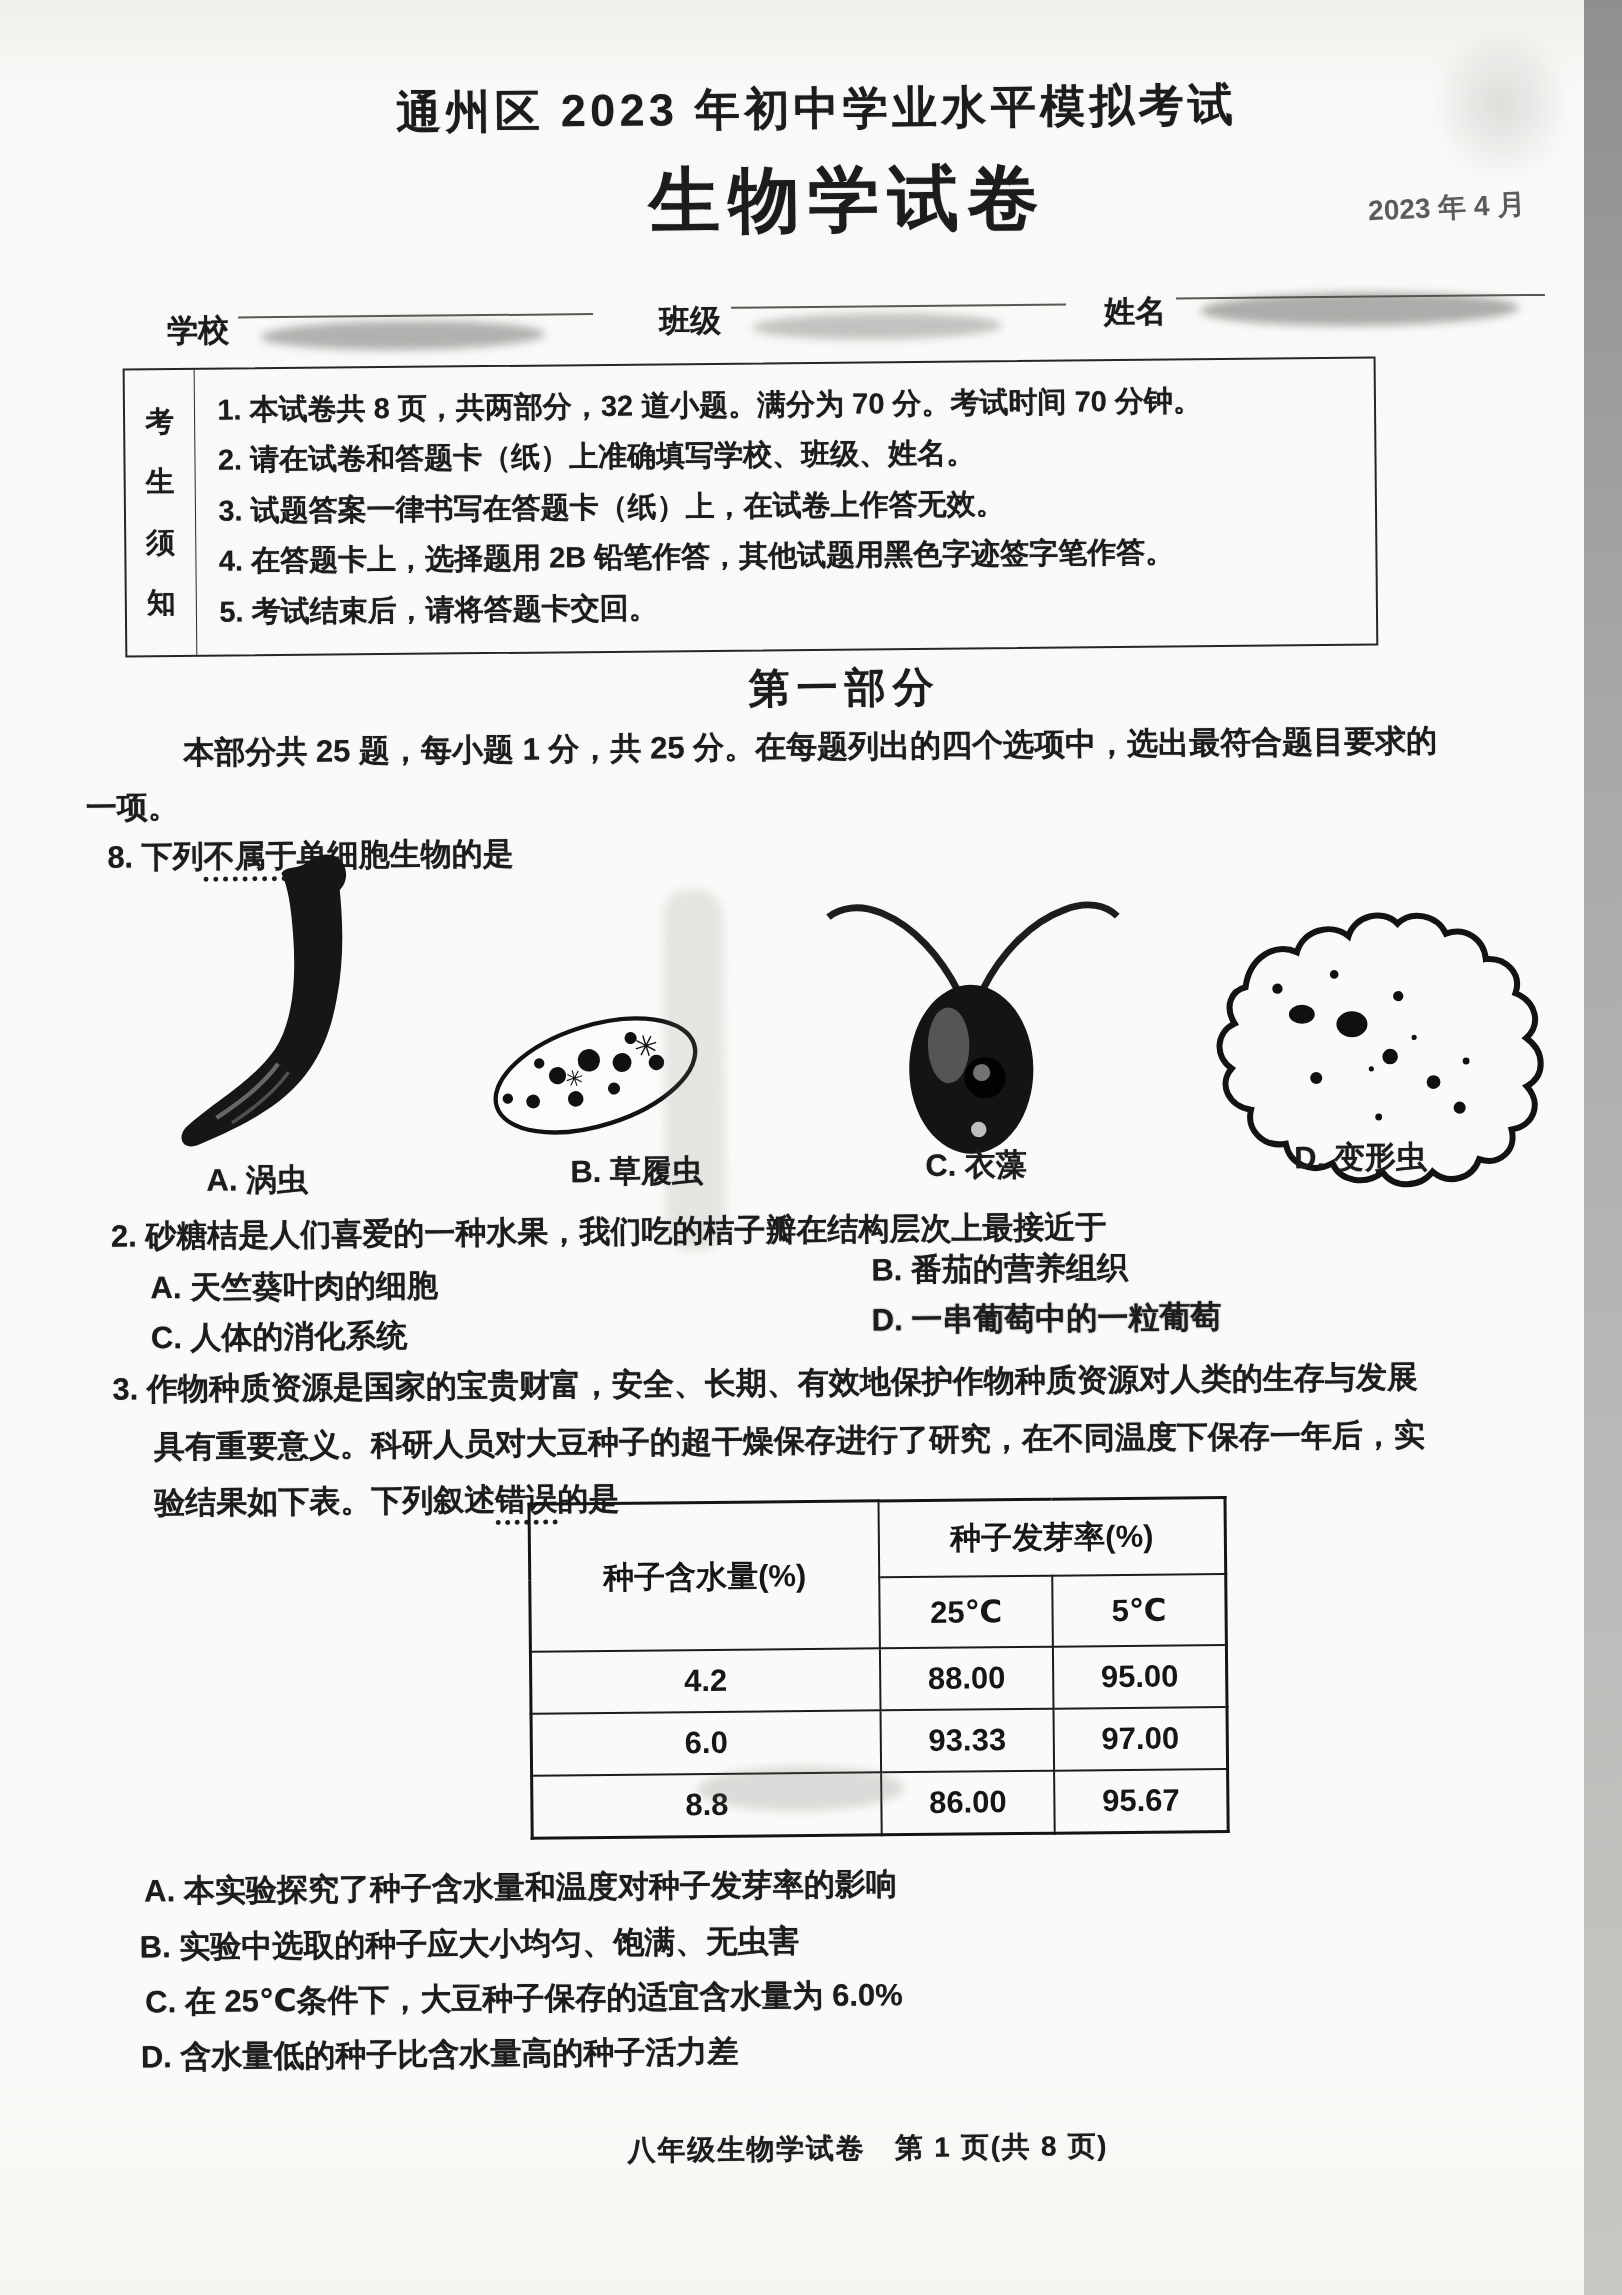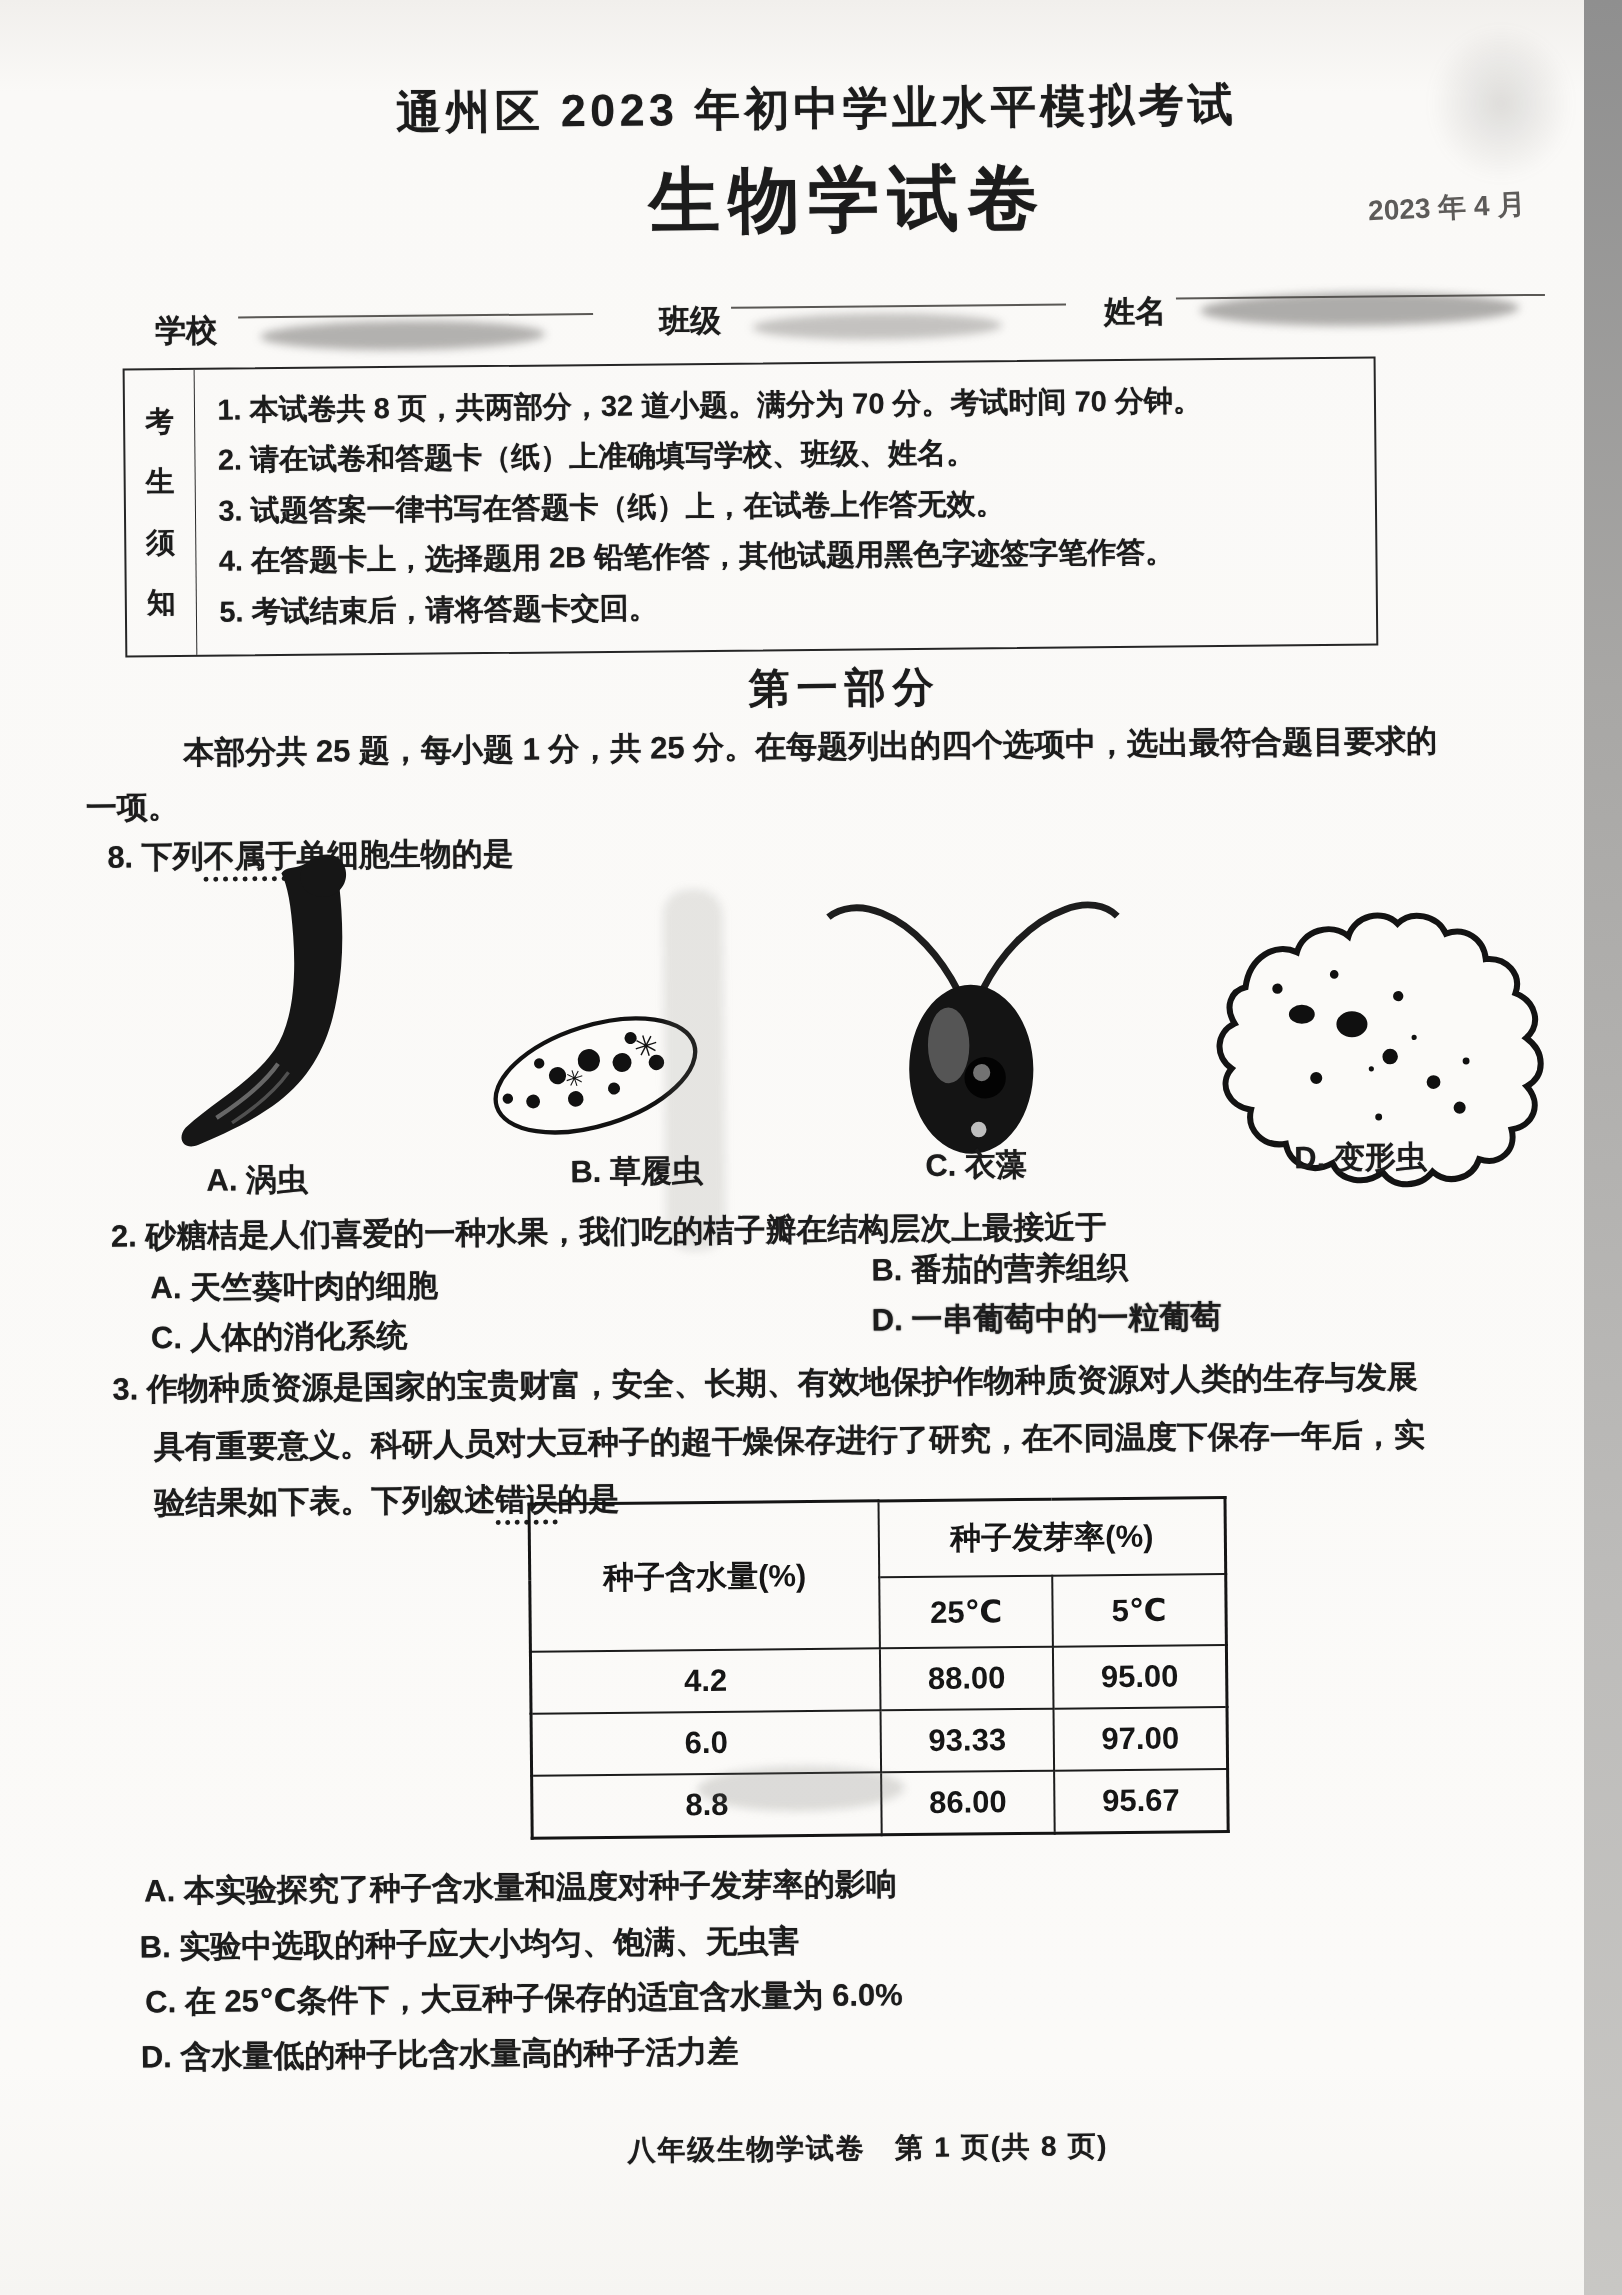--- a/index.html
+++ b/index.html
@@ -75,21 +75,21 @@
 <body>
 
 <div class="scan-page">
 
   <div class="sheet">
 
     <div class="abs ink exam-title" style="left:405px;top:79px;">通州区 2023 年初中学业水平模拟考试</div>
     <div class="abs ink paper-title" style="left:657px;top:153px;">生物学试卷</div>
     <div class="abs exam-date" style="left:1376px;top:195px;">2023 年 4 月</div>
 
-    <span class="abs ink field-label" style="left:162px;top:304px;font-family:Liberation Mono, monospace;">学校</span>
+    <span class="abs ink field-label" style="left:174px;top:304px;font-family:Liberation Mono, monospace;">学校</span>
     <span class="abs blank" style="left:245px;top:271px;width:355px;"></span>
     <span class="abs ink field-label" style="left:666px;top:299px;">班级</span>
     <span class="abs blank" style="left:738px;top:266px;width:335px;"></span>
     <span class="abs ink field-label" style="left:1111px;top:294px;">姓名</span>
     <span class="abs blank" style="left:1183px;top:261px;width:369px;"></span>
 
     <div class="smudge" style="left:267px;top:317px;width:285px;height:29px;background:rgba(90,88,86,0.45);"></div>
     <div class="smudge" style="left:759px;top:314px;width:250px;height:26px;background:rgba(95,93,90,0.35);"></div>
     <div class="smudge" style="left:1207px;top:298px;width:319px;height:33px;background:rgba(80,78,76,0.45);"></div>
 

